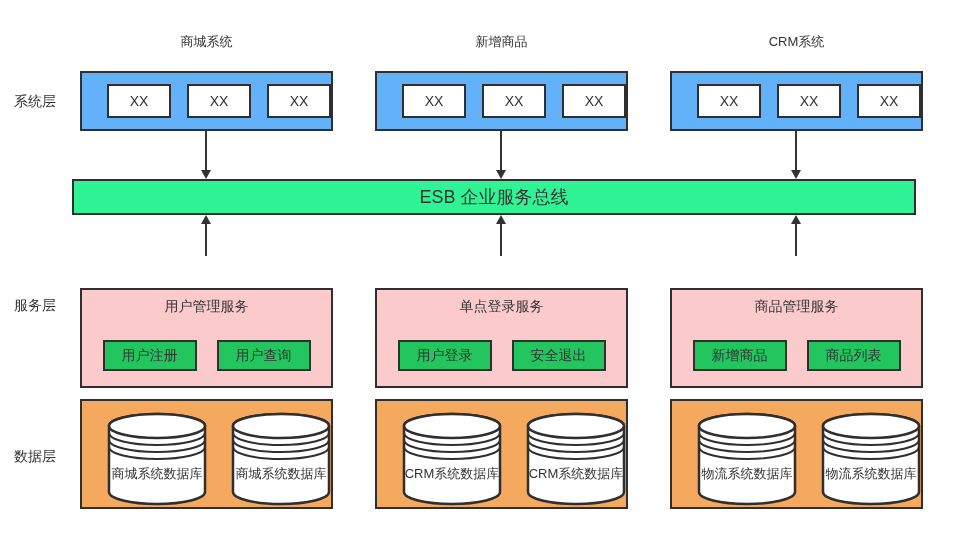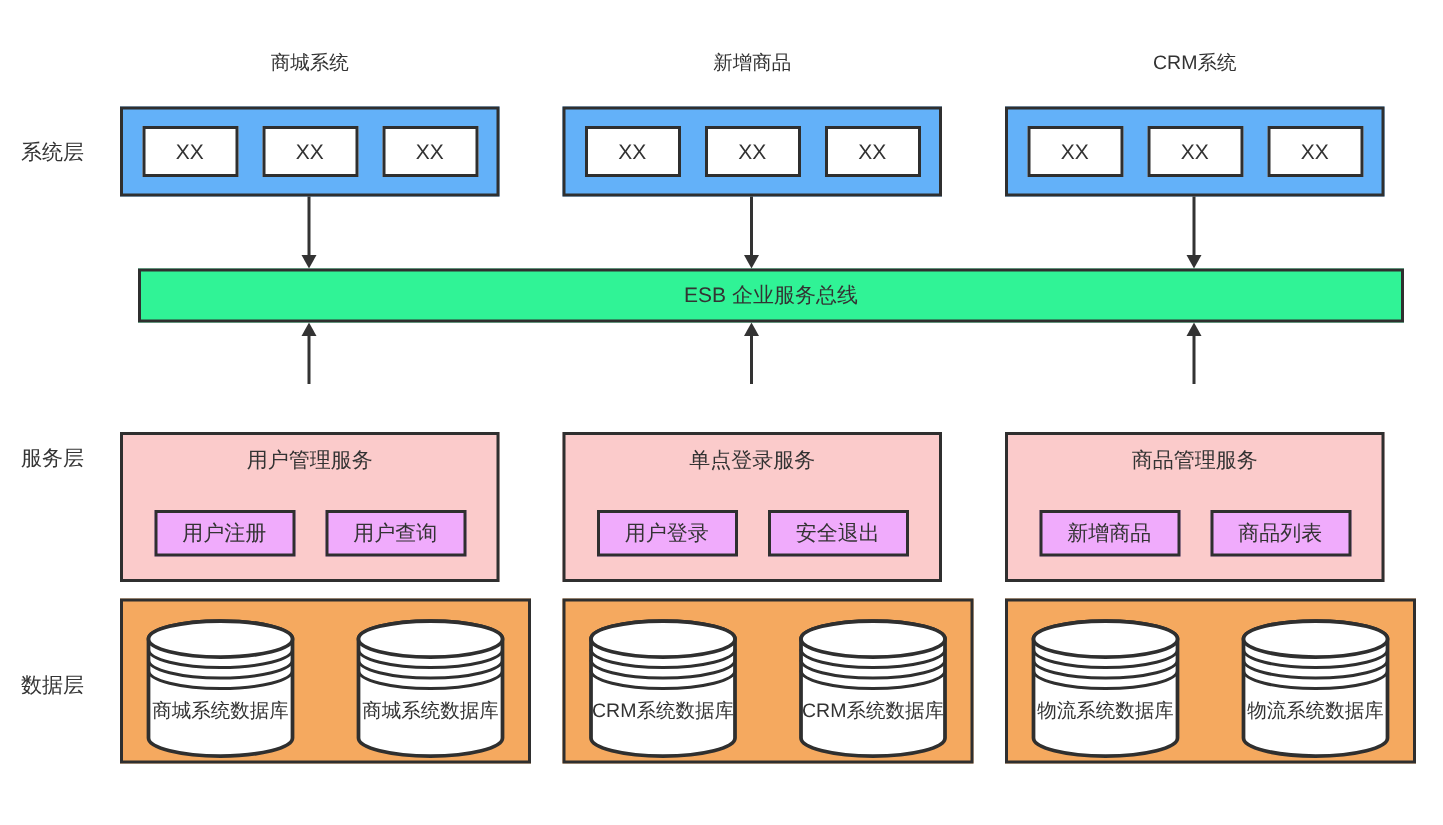--- a/index.html
+++ b/index.html
@@ -17,49 +17,49 @@
 
   .layer-label{position:absolute;left:14px;width:70px;height:16px;font-size:14px;line-height:16px;color:var(--text);}
 
   .col{position:absolute;top:0;width:253px;height:550px;}
   .col.c0{left:80px;} .col.c1{left:375px;} .col.c2{left:670px;}
 
   .system-title{position:absolute;top:33px;left:0;width:253px;text-align:center;font-size:13px;}
 
   .system-box{position:absolute;top:71px;left:0;width:253px;height:60px;
     background:var(--system_fill);border:2px solid var(--border);
-    display:flex;align-items:center;justify-content:center;gap:16px;}
+    display:flex;align-items:center;justify-content:flex-end;gap:16px;}
   .module{width:64px;height:34px;background:#ffffff;border:2px solid var(--border);
     display:flex;align-items:center;justify-content:center;font-size:14px;}
 
   .arrow{position:absolute;left:120px;width:12px;}
   .arrow .shaft{position:absolute;left:5px;width:2px;background:#333333;}
   .arrow .head{position:absolute;left:1px;width:0;height:0;
     border-left:5px solid transparent;border-right:5px solid transparent;}
   .arrow-down{top:131px;height:48px;}
   .arrow-down .shaft{top:0;height:40px;}
   .arrow-down .head{bottom:0;border-top:9px solid #333333;}
   .arrow-up{top:215px;height:41px;}
   .arrow-up .shaft{top:8px;height:33px;}
   .arrow-up .head{top:0;border-bottom:9px solid #333333;}
 
-  .esb-bar{position:absolute;left:92px;top:179px;width:844px;height:36px;
+  .esb-bar{position:absolute;left:72px;top:179px;width:844px;height:36px;
     background:var(--esb_fill);border:2px solid var(--border);
-    display:flex;align-items:center;justify-content:center;font-size:14px;}
+    display:flex;align-items:center;justify-content:center;font-size:18px;}
 
   .service-box{position:absolute;top:256px;left:0;width:253px;height:100px;
     background:var(--service_fill);border:2px solid var(--border);margin-top:32px;}
   .service-title{margin-top:8px;text-align:center;font-size:14px;}
   .service-items{display:flex;justify-content:center;gap:20px;margin-top:24px;}
-  .service-item{width:94px;height:31px;background:#f0abfc;border:2px solid var(--border);
+  .service-item{width:94px;height:31px;background:#22c55e;border:2px solid var(--border);
     display:flex;align-items:center;justify-content:center;font-size:14px;}
 
-  .data-box{position:absolute;top:399px;left:0;width:274px;height:110px;
+  .data-box{position:absolute;top:399px;left:0;width:253px;height:110px;
     background:var(--data_fill);border:2px solid var(--border);
-    display:flex;justify-content:center;gap:40px;padding-top:11px;}
+    display:flex;justify-content:flex-end;gap:24px;padding-top:11px;}
   .db{position:relative;width:100px;height:94px;}
   .db svg{display:block;width:100px;height:94px;}
   .db-label{position:absolute;left:-4px;right:-4px;top:53px;text-align:center;
     font-size:13px;white-space:nowrap;}
 </style>
 </head>
 <body>
 
 <div class="canvas">
 

